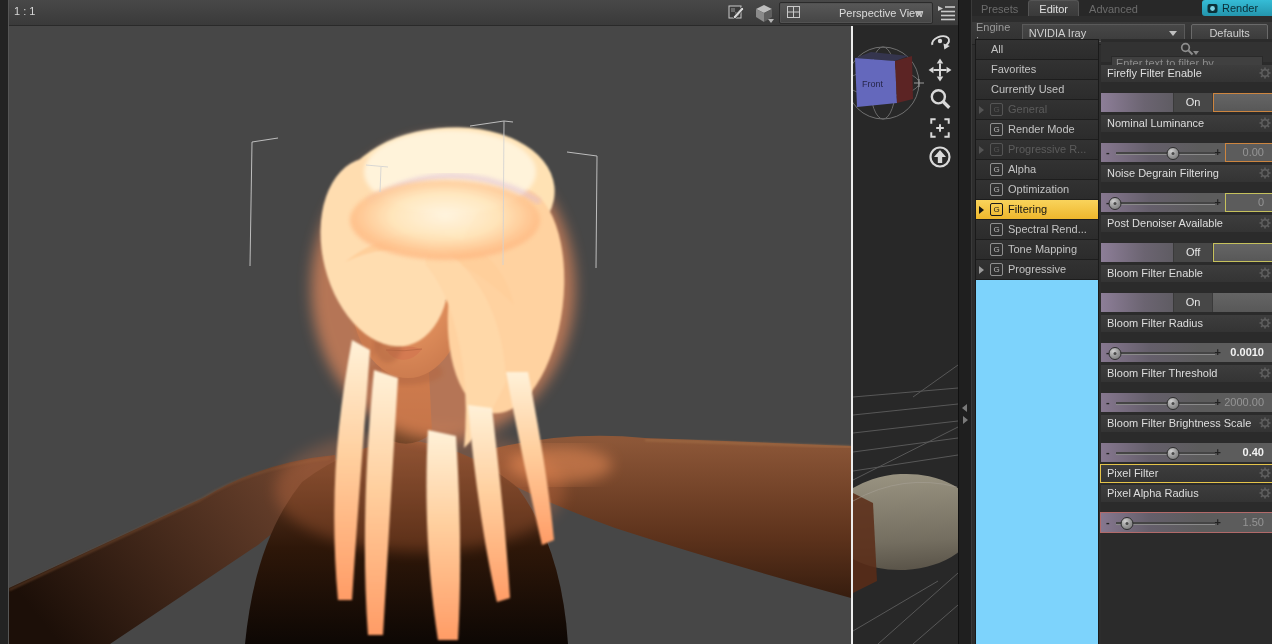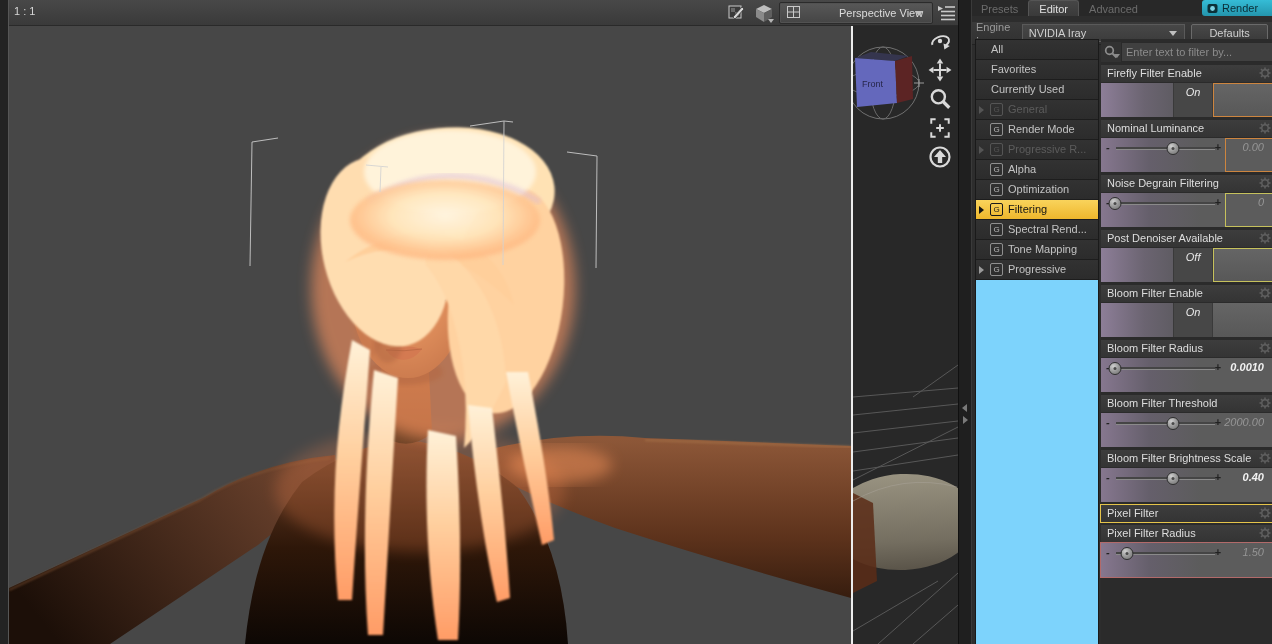--- a/index.html
+++ b/index.html
@@ -49,31 +49,31 @@
   .cat-arrow.show::after{content:"";display:block;width:0;height:0;border-top:4px solid transparent;border-bottom:4px solid transparent;border-left:5px solid #9a9a9a;}
   .cat-g{width:11px;height:11px;border:1px solid #8f8f8f;border-radius:2px;margin:0 5px 0 2px;font-size:8px;line-height:11px;text-align:center;color:#b8b8b8;flex:none;}
   .cat-row.dim{color:#5c5c5c;}
   .cat-row.dim .cat-g{border-color:#555;color:#555;}
   .cat-row.dim .cat-arrow.show::after{border-left-color:#555;}
   .cat-row.sel{background:linear-gradient(#f9d35c,#eeb72c);color:#141414;}
   .cat-row.sel .cat-g{border-color:#1a1a1a;color:#1a1a1a;}
   .cat-row.sel .cat-arrow.show::after{border-left-color:#141414;}
 
   .param-col{position:absolute;left:130px;top:39px;width:172px;bottom:0;background:#2b2b2b;}
-  .search-row{height:20px;margin-top:3px;display:flex;align-items:center;background:#323232;}
+  .search-row{height:20px;margin-top:3px;display:flex;align-items:center;background:#323232;flex-direction:column;}
   .search-ic{width:26px;display:flex;align-items:center;justify-content:center;position:relative;}
   .search-ic .mini-caret{position:absolute;right:1px;bottom:1px;border-left:3px solid transparent;border-right:3px solid transparent;border-top:4px solid #8a8a8a;}
   .search-input{flex:1;height:18px;background:#404040;border:1px solid #2a2a2a;color:#bbb;font-size:11px;padding:0 4px;outline:none;font-family:"Liberation Sans",sans-serif;}
   .search-input::placeholder{color:#8b8b8b;}
 
   .pblock{margin-top:3px;position:relative;}
   .pblock.outlined{outline:1px solid #e5c44a;outline-offset:0px;}
   .plabel{position:relative;height:17px;line-height:17px;background:linear-gradient(#3d3d3d,#343434);color:#dedede;padding-left:6px;white-space:nowrap;overflow:hidden;}
   .gear{position:absolute;right:2px;top:2px;cursor:pointer;}
-  .prow{position:relative;height:34px;margin-top:1px;font-style:italic;}
+  .prow{position:relative;height:19px;margin-top:11px;}
   .toggle{display:flex;}
   .seg-l{flex:0 0 42%;background:linear-gradient(to right,#8d7e98,#6b6471 60%,#5f5c63);}
   .seg-m{flex:0 0 22%;background:#474747;color:#e8e8e8;text-align:center;line-height:19px;border-left:1px solid #3a3a3a;border-right:1px solid #3a3a3a;}
   .seg-r{flex:1;background:linear-gradient(#656565,#585858);}
   .seg-r.hl-orange{border:1px solid #cd853f;}
   .seg-r.hl-yellow{border:1px solid #c6c15c;}
   .slider{background:linear-gradient(to right,#86778f,#655f6b 28%,#5c5c5c 58%,#5c5c5c);}
   .slider.row-red{box-shadow:0 0 0 1px #b26a6a;}
   .s-minus{position:absolute;left:5px;top:0;line-height:19px;color:#222;font-weight:bold;}
   .s-plus{position:absolute;right:52px;top:0;line-height:19px;color:#222;font-weight:bold;}
@@ -605,21 +605,21 @@
                   <line x1="6" y1="0.5" x2="6" y2="11.5"></line>
                   <line x1="0.5" y1="6" x2="11.5" y2="6"></line>
                   <line x1="2" y1="2" x2="10" y2="10"></line>
                   <line x1="10" y1="2" x2="2" y2="10"></line>
                 </g>
                 <circle cx="6" cy="6" r="3.2" fill="#383838" stroke="#5f5f5f" stroke-width="1.4"></circle>
               </svg></span></div>
       </div>
 
       <div class="pblock">
-        <div class="plabel"><span>Pixel Filter Radius</span>
+        <div class="plabel"><span>Pixel Alpha Radius</span>
           <span class="gear"><svg width="12" height="12" viewBox="0 0 12 12">
                 <g stroke="#5f5f5f" stroke-width="1.6">
                   <line x1="6" y1="0.5" x2="6" y2="11.5"></line>
                   <line x1="0.5" y1="6" x2="11.5" y2="6"></line>
                   <line x1="2" y1="2" x2="10" y2="10"></line>
                   <line x1="10" y1="2" x2="2" y2="10"></line>
                 </g>
                 <circle cx="6" cy="6" r="3.2" fill="#383838" stroke="#5f5f5f" stroke-width="1.4"></circle>
               </svg></span></div>
         <div class="prow slider row-red">

